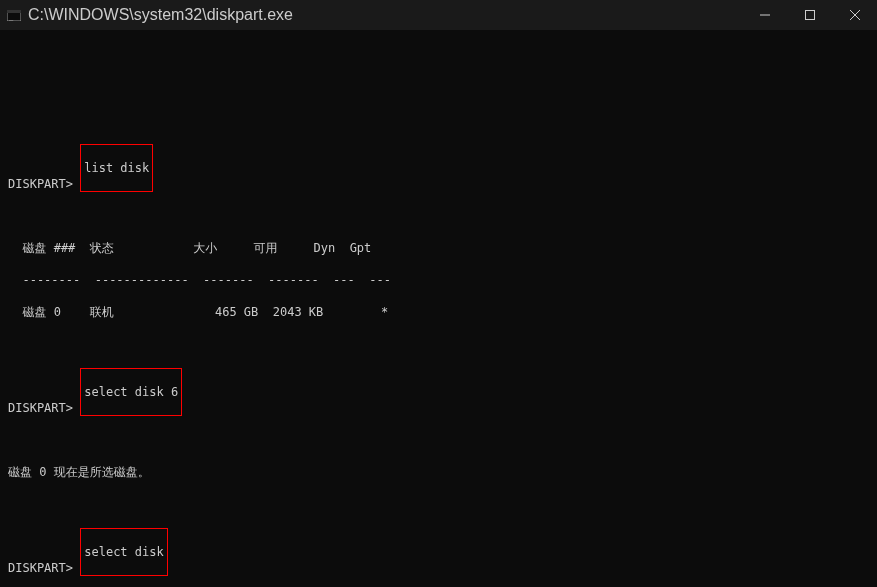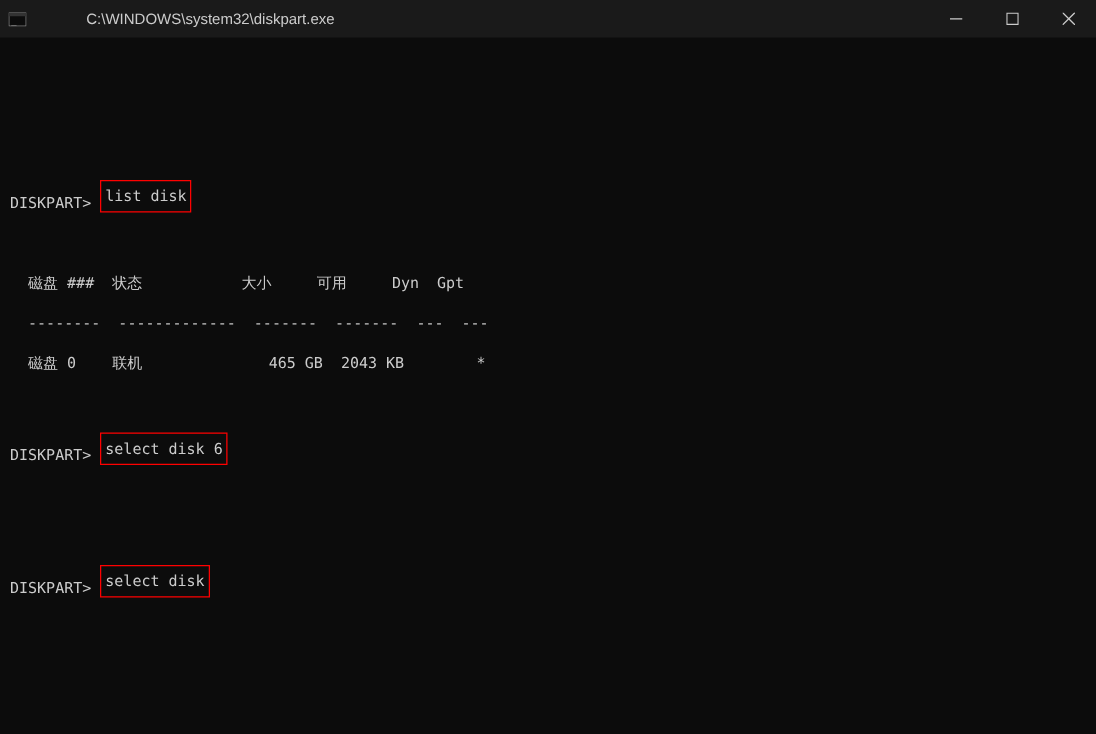--- a/index.html
+++ b/index.html
@@ -30,24 +30,23 @@
       gap: 6px;
     }
     .titlebar-icon {
       width: 16px;
       height: 16px;
       display: flex;
       align-items: center;
       justify-content: center;
     }
     .titlebar-title {
-      font-size: 12px;
+      font-size: 16px;
       font-family: 'Segoe UI', sans-serif;
       color: #cccccc;
-      margin-left: 41px;
     }
     .win-controls {
       display: flex;
     }
     .win-btn {
       width: 45px;
       height: 30px;
       display: flex;
       align-items: center;
       justify-content: center;
@@ -61,21 +60,21 @@
     }
     .line {
       white-space: pre;
     }
     .prompt-line {
       display: flex;
       align-items: flex-end;
     }
     .red-box {
       border: 1.5px solid #ff0000;
-      padding: 4px 3px;
+      padding: 15px 3px;
       display: inline-block;
     }
     .gap {
       height: 16px;
     }
     .smudge {
       background: #666;
       color: #666;
       display: inline-block;
       filter: blur(0.5px);
@@ -120,20 +119,21 @@
 <div class="gap"></div>
 <div class="gap"></div>
 <div class="prompt-line"><span>DISKPART&gt; </span><span class="red-box">list disk</span></div>
 <div class="gap"></div>
 <div class="line">  磁盘 ###  状态           大小     可用     Dyn  Gpt</div>
 <div class="line">  --------  -------------  -------  -------  ---  ---</div>
 <div class="line">  磁盘 0    联机              465 GB  2043 KB        *</div>
 <div class="gap"></div>
 <div class="prompt-line"><span>DISKPART&gt; </span><span class="red-box">select disk 6</span></div>
 <div class="gap"></div>
+<div class="line">磁盘 0 现在是所选磁盘。</div>
 <div class="gap"></div>
 <div class="prompt-line"><span>DISKPART&gt; </span><span class="red-box">select disk</span></div>
 
 
 
 
 
 
 
 

